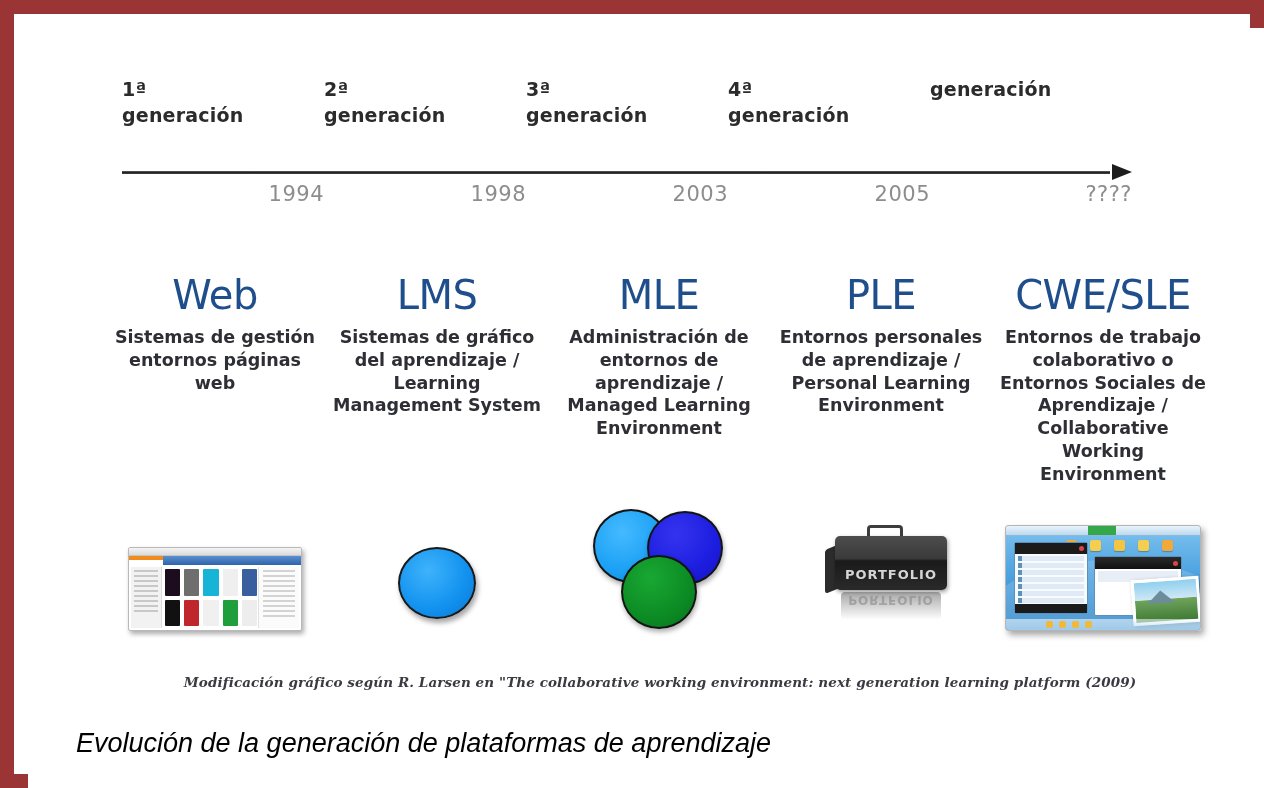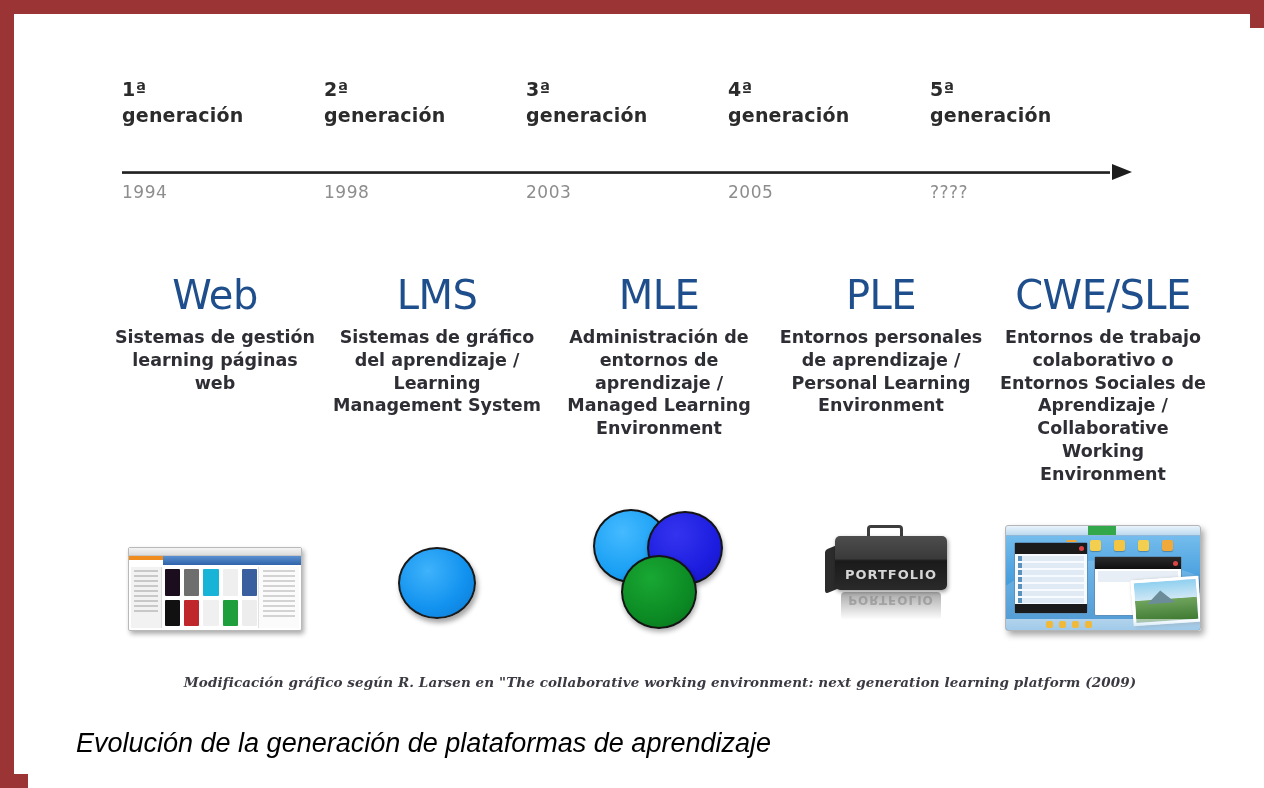--- a/index.html
+++ b/index.html
@@ -97,23 +97,23 @@
 
   .year-row {
     position: absolute;
     left: 0;
     top: 106px;
     width: 1010px;
     display: flex;
   }
   .year-cell {
     flex: 1 1 0;
-    text-align: left;
+    text-align: right;
     font-family: "DejaVu Sans", sans-serif;
-    font-size: 17px;
+    font-size: 21px;
     color: #8d8d8d;
     letter-spacing: 0.5px;
   }
 
   
   .columns {
     position: absolute;
     left: 62px;
     top: 222px;
     width: 1110px;
@@ -424,21 +424,20 @@
           </div>
           <div class="gen-cell">
             <span class="gen-num">3ª</span>
             <span class="gen-word">generación</span>
           </div>
           <div class="gen-cell">
             <span class="gen-num">4ª</span>
             <span class="gen-word">generación</span>
           </div>
           <div class="gen-cell">
-            <span class="gen-num">5ª</span>
             <span class="gen-word">generación</span>
           </div>
         </div>
 
         <div class="axis">
           <div class="axis-line"></div>
           <div class="axis-head"></div>
         </div>
 
         <div class="year-row">
@@ -447,21 +446,21 @@
           <div class="year-cell">2003</div>
           <div class="year-cell">2005</div>
           <div class="year-cell">????</div>
         </div>
       </div>
 
       <div class="columns">
 
         <div class="col">
           <div class="col-title">Web</div>
-          <div class="col-desc">Sistemas de gestión learning páginas web</div>
+          <div class="col-desc">Sistemas de gestión entornos páginas web</div>
           <div class="col-art">
             <div class="art-browser">
               <div class="ab-topbar"></div>
               <div class="ab-orange"></div>
               <div class="ab-navbar"></div>
               <div class="ab-left">
                 <i></i>
                   <i></i>
                   <i></i>
                   <i></i>

